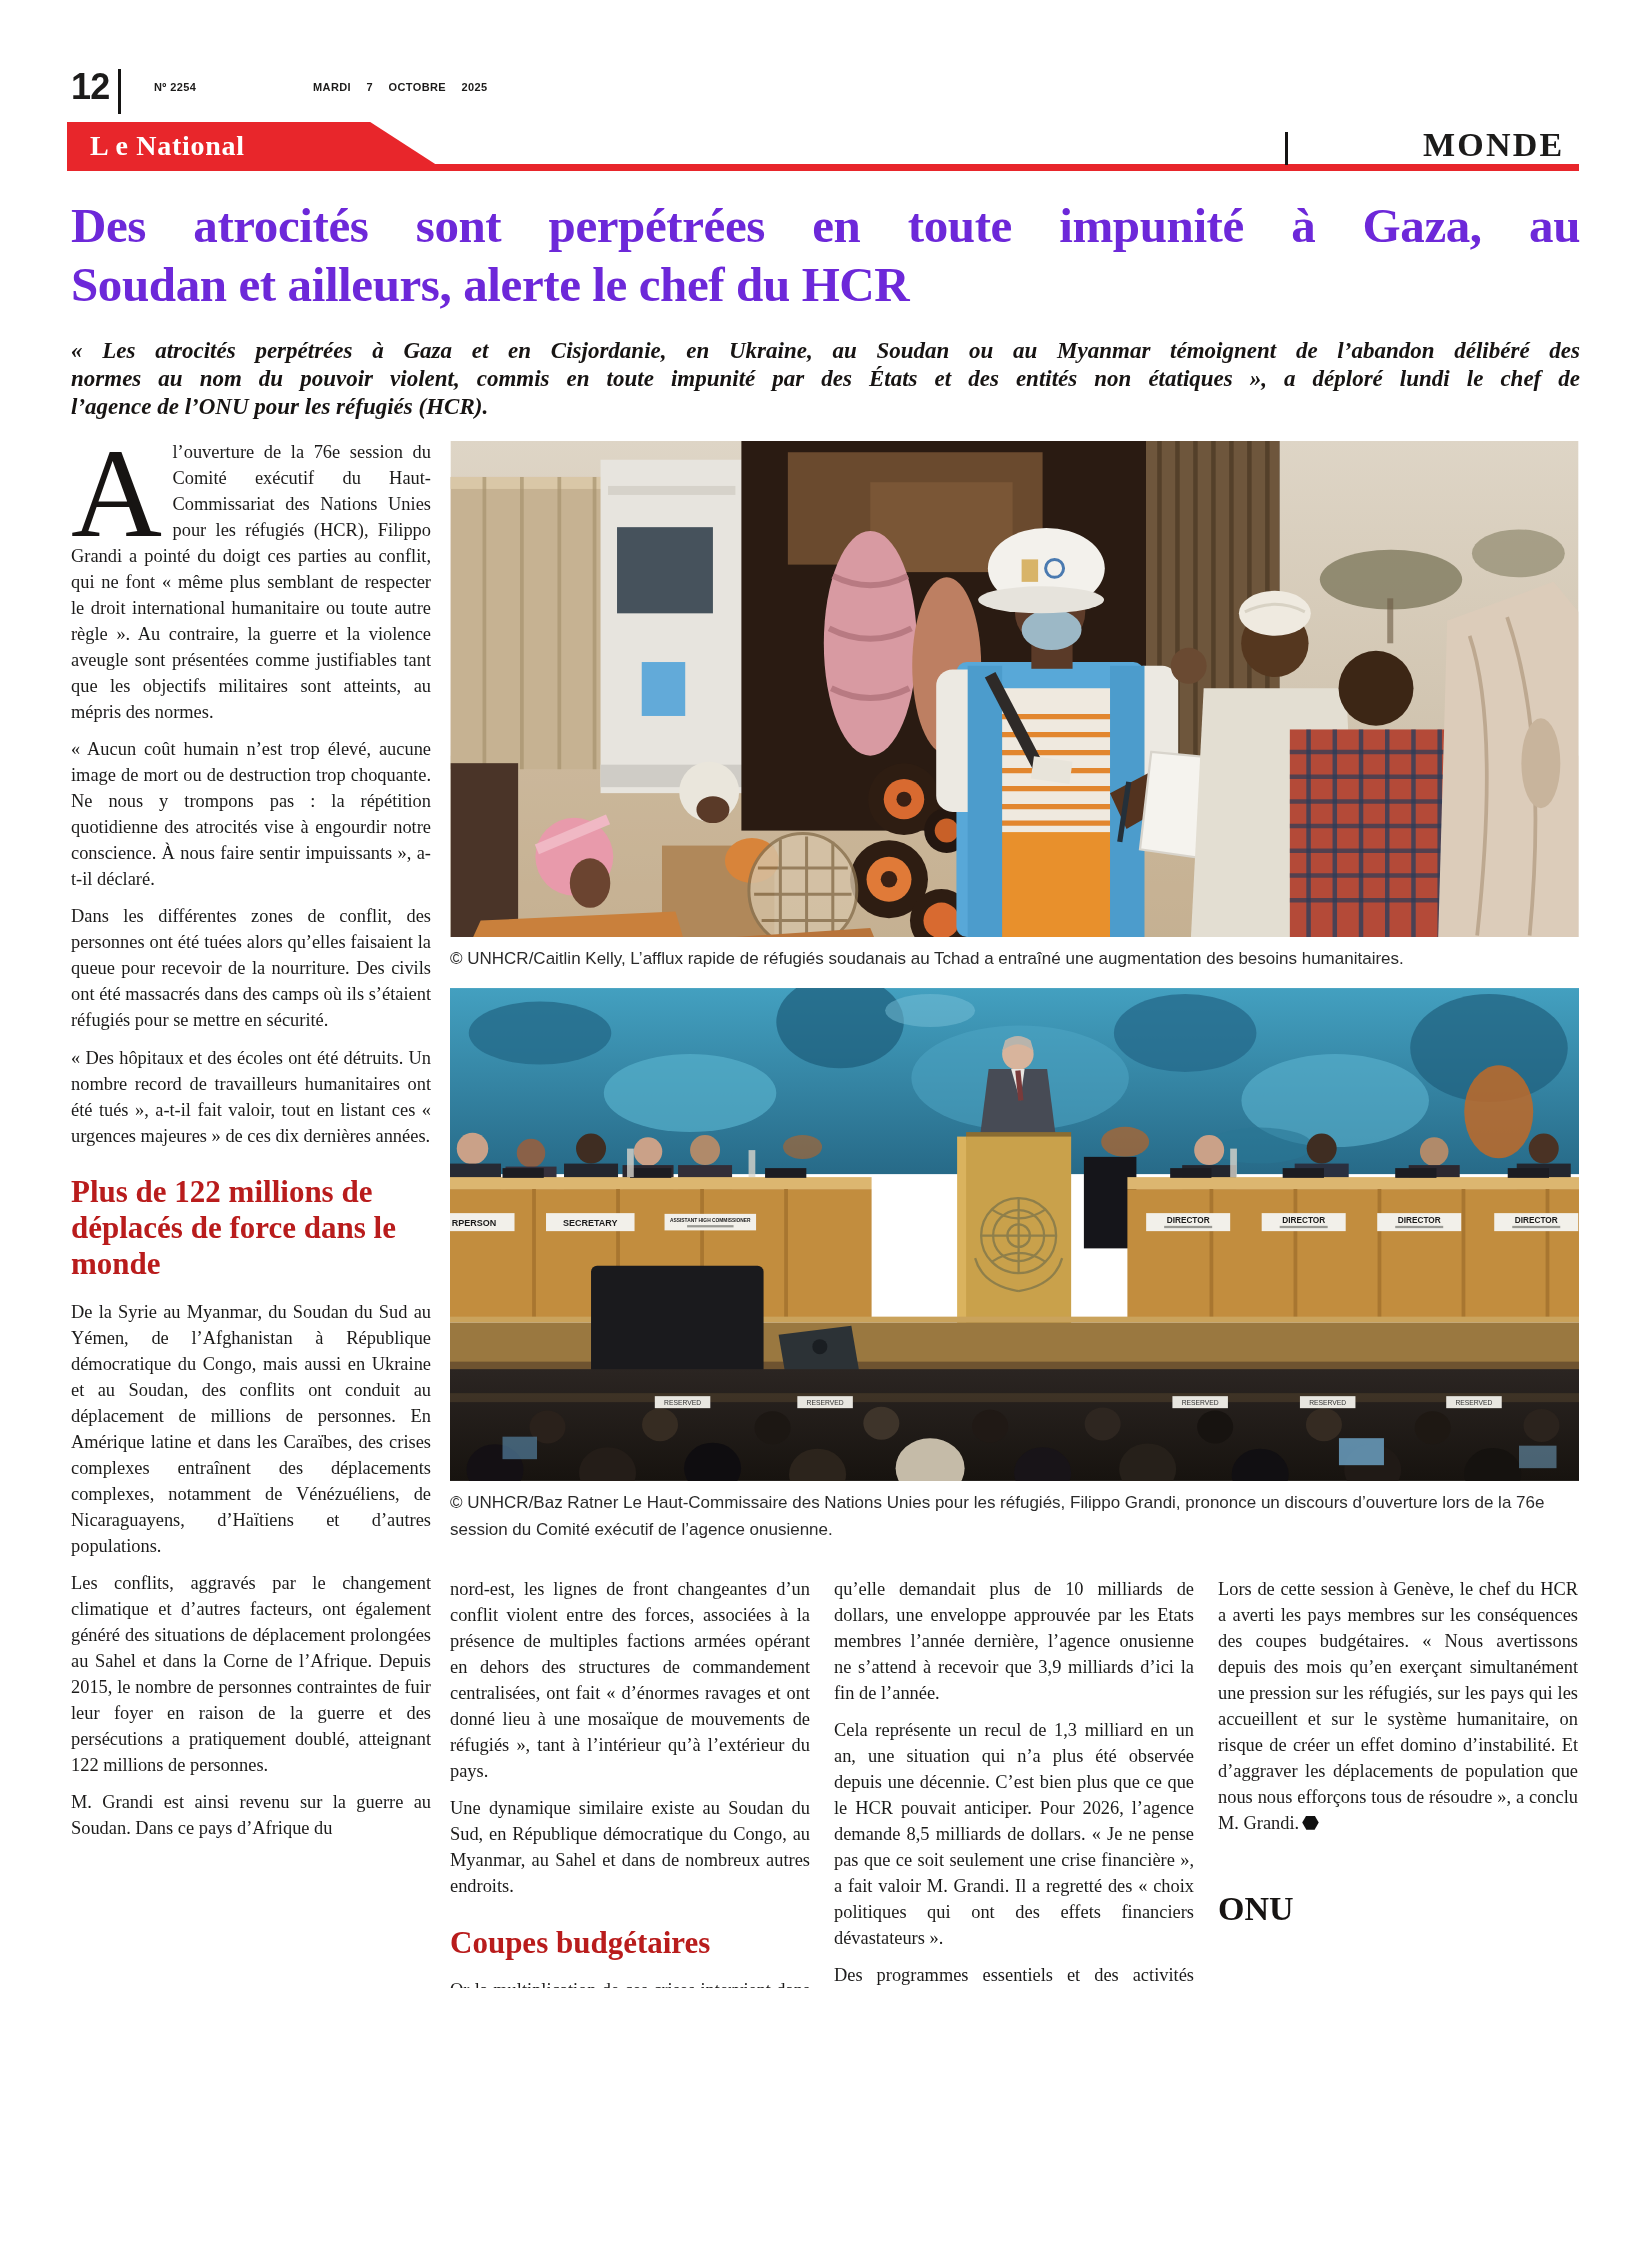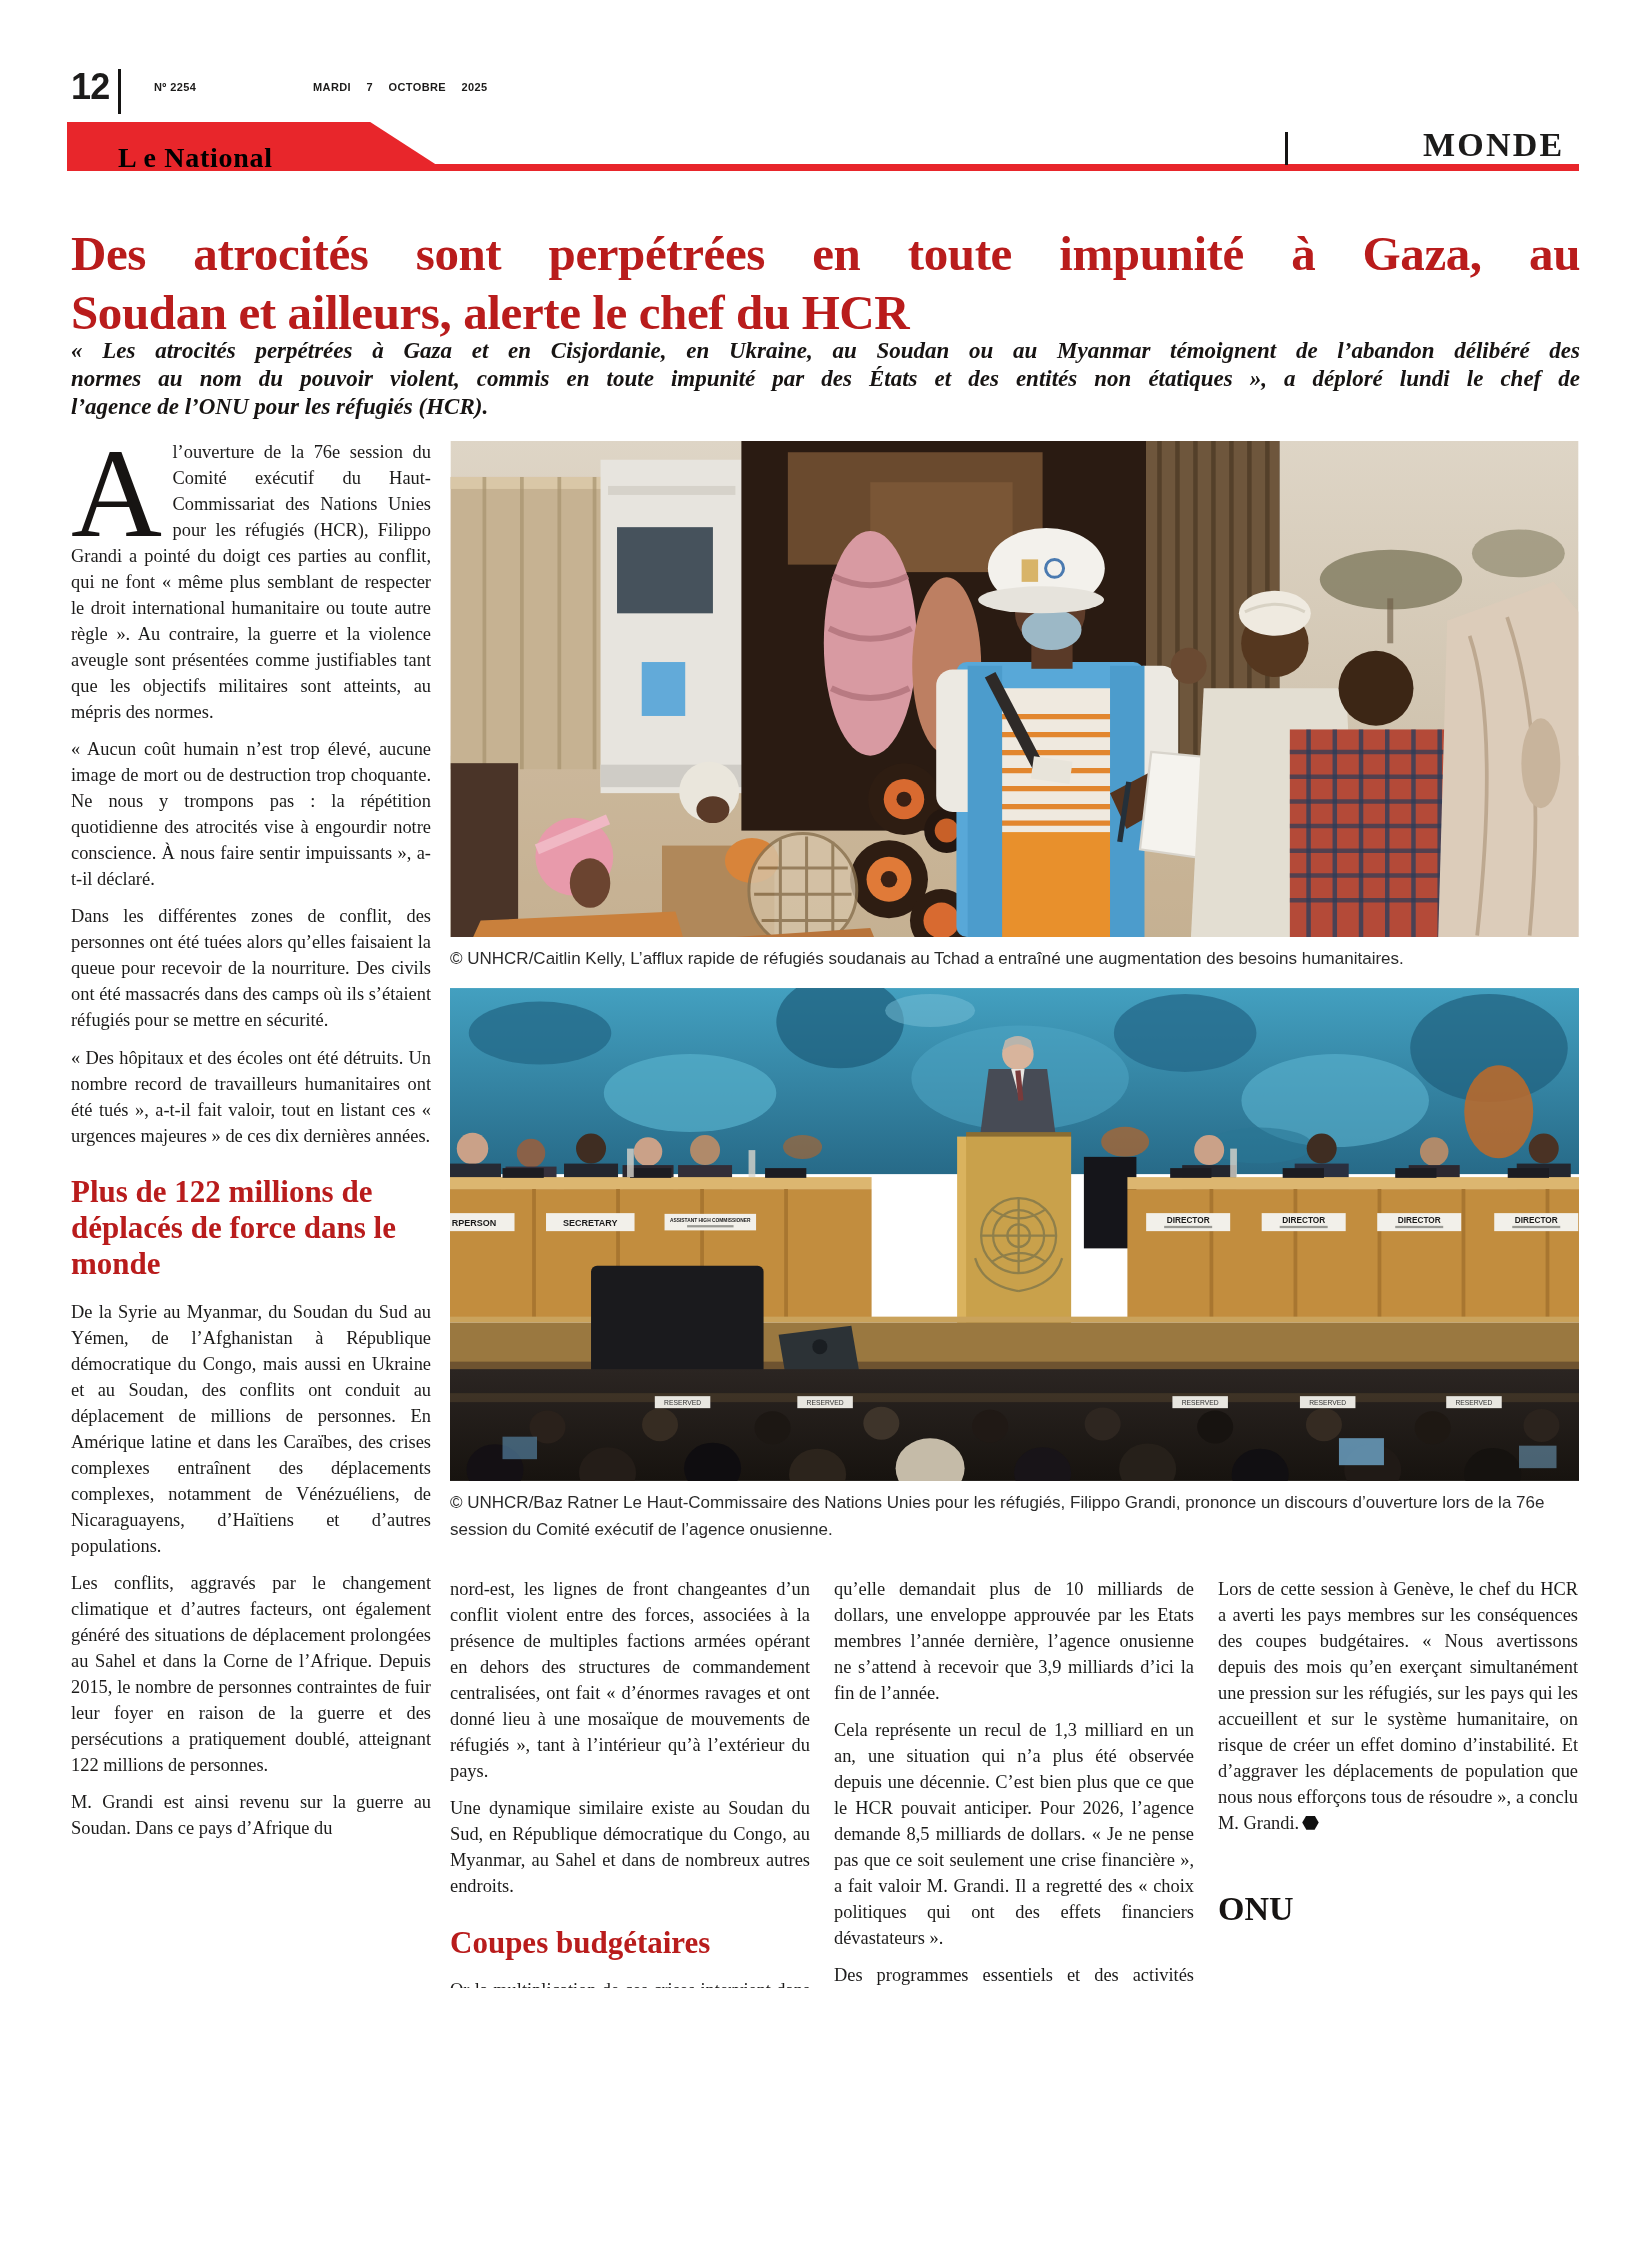--- a/index.html
+++ b/index.html
@@ -6,27 +6,27 @@
   .page{position:relative;width:1650px;height:1988px;background:#ffffff;overflow:hidden;
         font-family:"Liberation Serif",serif;color:#1c1b1a;}
   .abs{position:absolute;}
 
   
   .pagenum{font-family:"Liberation Sans",sans-serif;font-weight:700;font-size:36px;letter-spacing:-0.7px;}
   .hbar{background:#151413;}
   .issue,.dateline{font-family:"Liberation Sans",sans-serif;font-weight:700;font-size:11px;letter-spacing:0.4px;}
   .dateline{word-spacing:12px;}
   .banner{background:#e8262b;clip-path:polygon(0 0,80% 0,100% 100%,0 100%);}
-  .banner-text{color:#000000;font-weight:700;font-size:28px;letter-spacing:0.7px;
-               font-family:"Liberation Serif",serif;line-height:48px;padding-left:51px;margin-top:12px;}
+  .banner-text{color:#ffffff;font-weight:700;font-size:28px;letter-spacing:0.7px;
+               font-family:"Liberation Serif",serif;line-height:48px;padding-left:23px;}
   .redline{background:#e8262b;}
   .section{font-family:"Liberation Serif",serif;font-weight:700;font-size:34px;letter-spacing:2.2px;}
 
   
-  .headline{font-weight:700;font-size:49px;line-height:59px;letter-spacing:-0.4px;color:#b91c1c;margin-top:28px;}
+  .headline{font-weight:700;font-size:49px;line-height:59px;letter-spacing:-0.4px;color:#6d28d9;}
   .headline .l1{text-align:justify;text-align-last:justify;}
   .standfirst{font-weight:700;font-style:italic;font-size:23px;line-height:28px;color:#171413;}
   .standfirst .jl{text-align:justify;text-align-last:justify;}
 
   
   .coltext{font-size:18.4px;line-height:26px;text-align:justify;overflow:hidden;}
   .coltext p{margin:0 0 11.2px 0;}
   .dropcap{float:left;font-size:126px;line-height:99px;padding:4.5px 10.5px 0 0;color:#171413;}
   .subhead{font-weight:700;font-size:31px;line-height:36px;text-align:left;color:#b91c1c;
            margin:25.5px 0 16.5px 0;}

